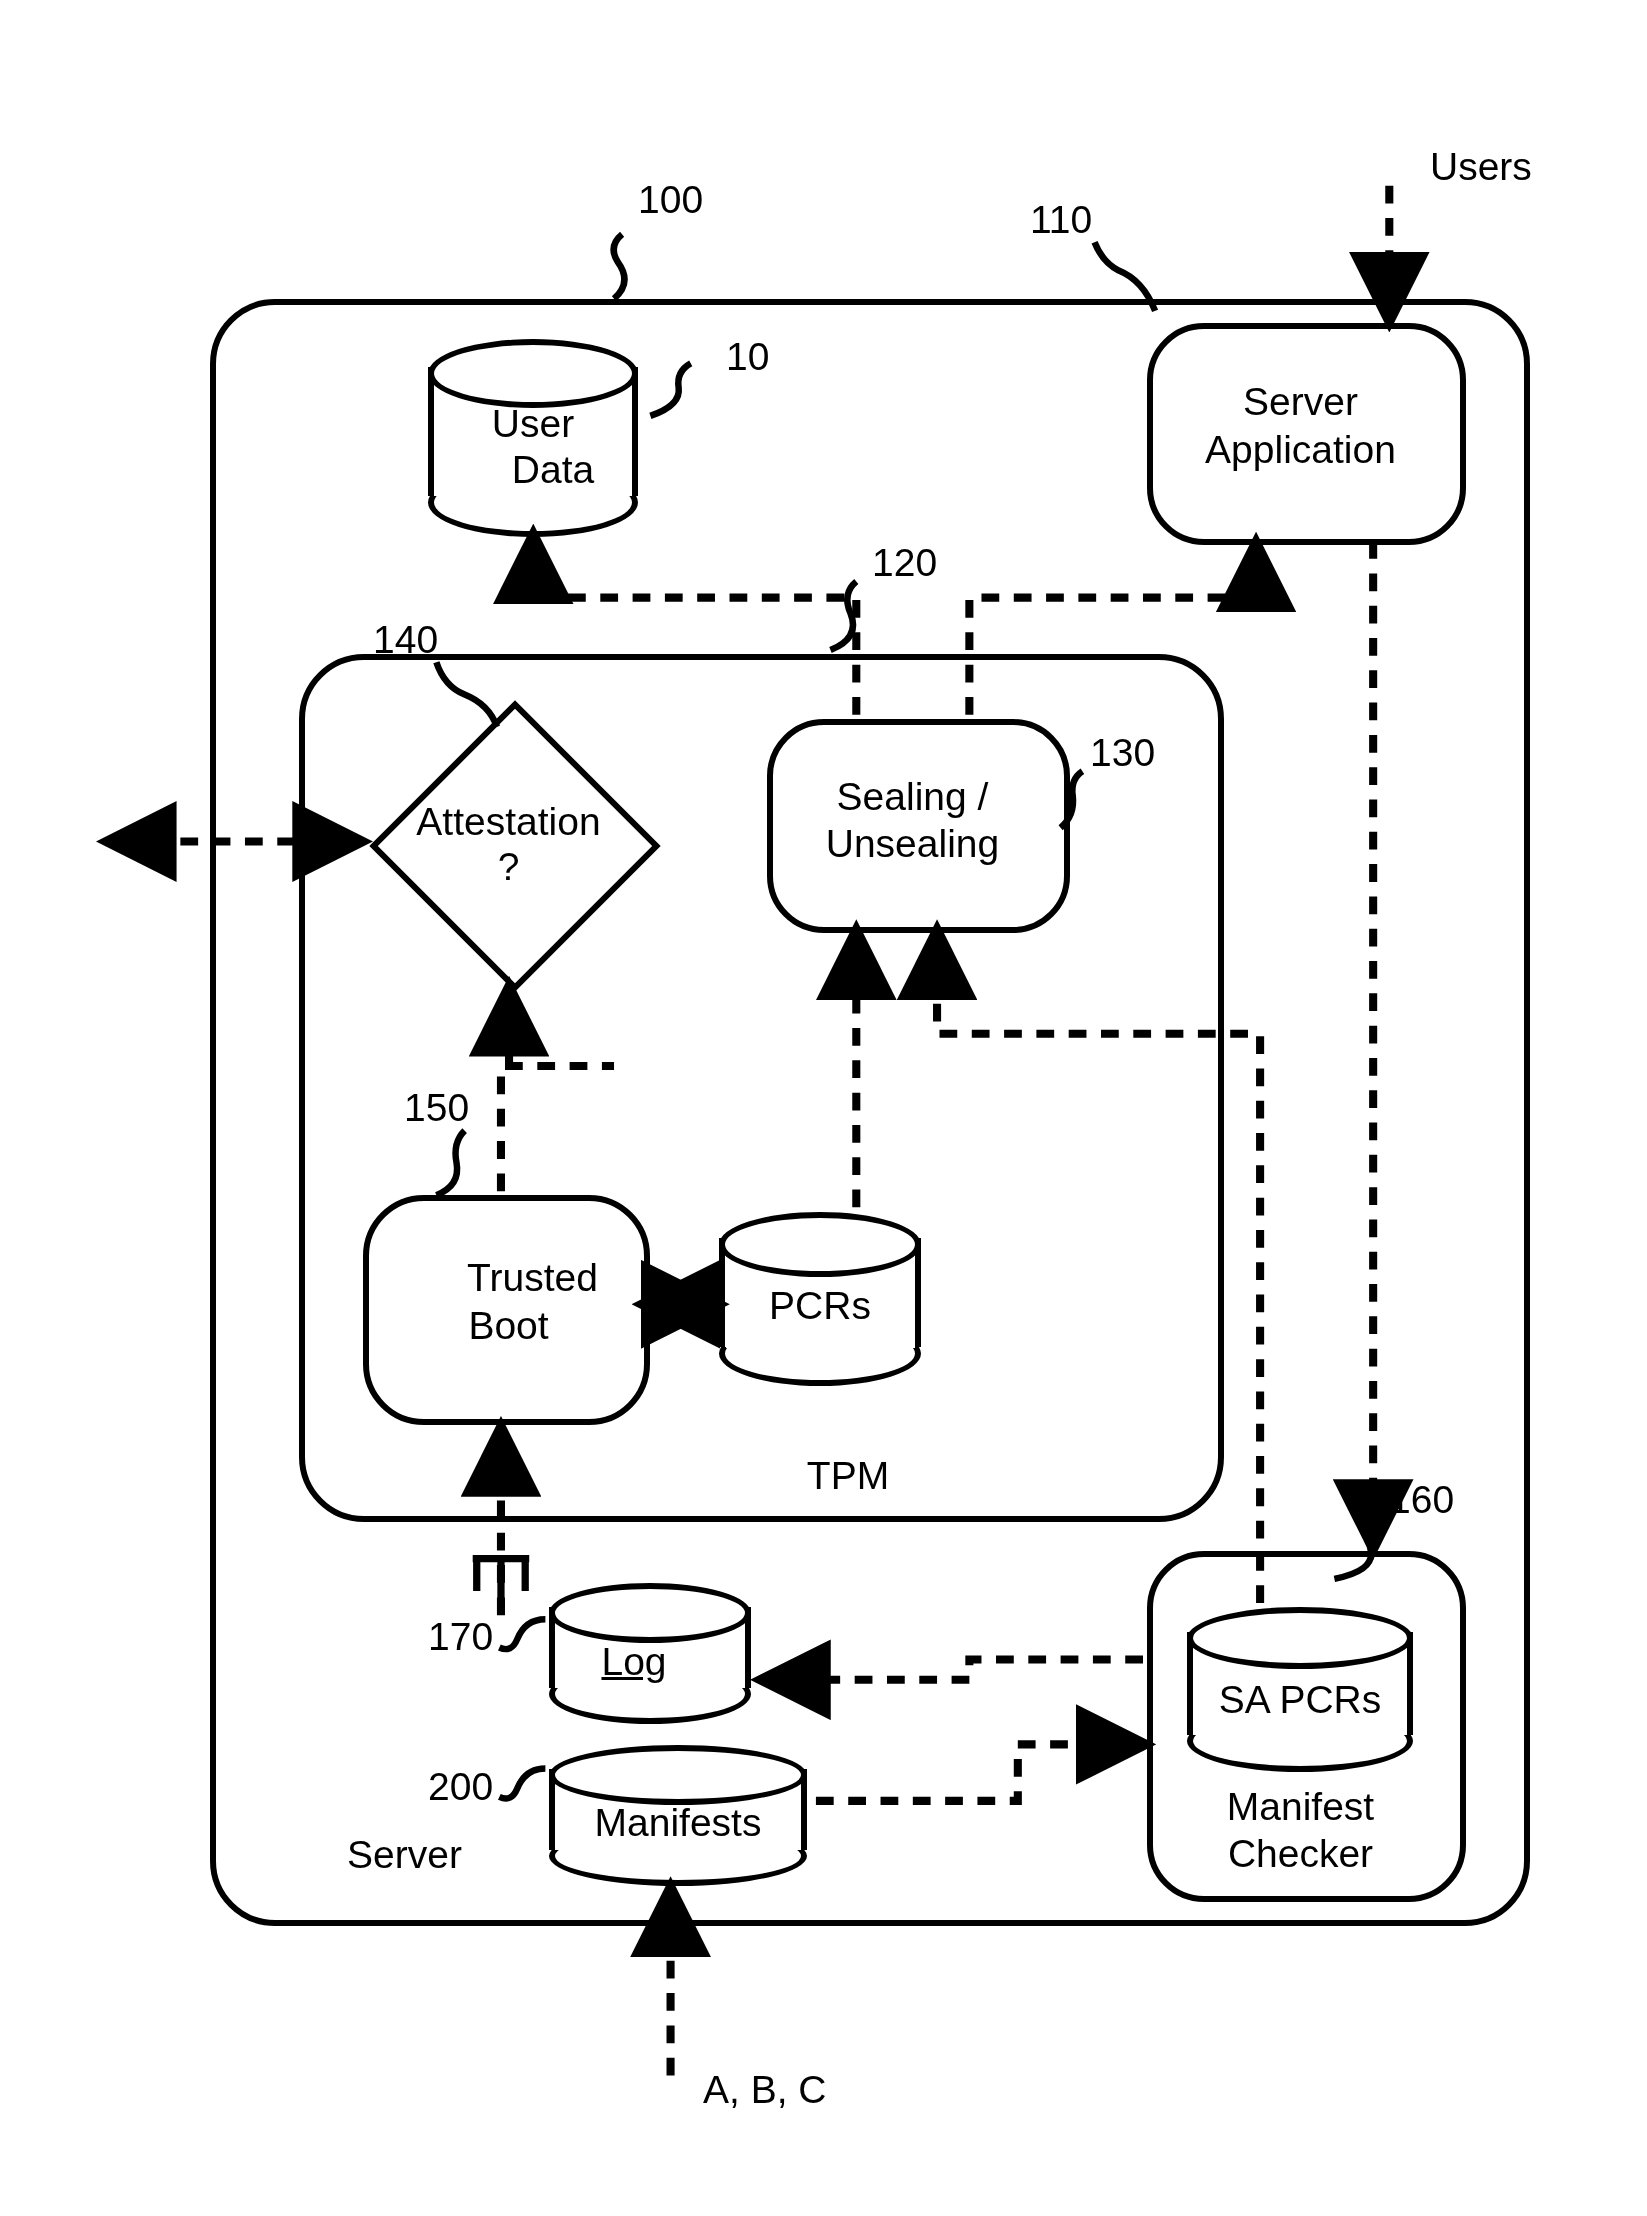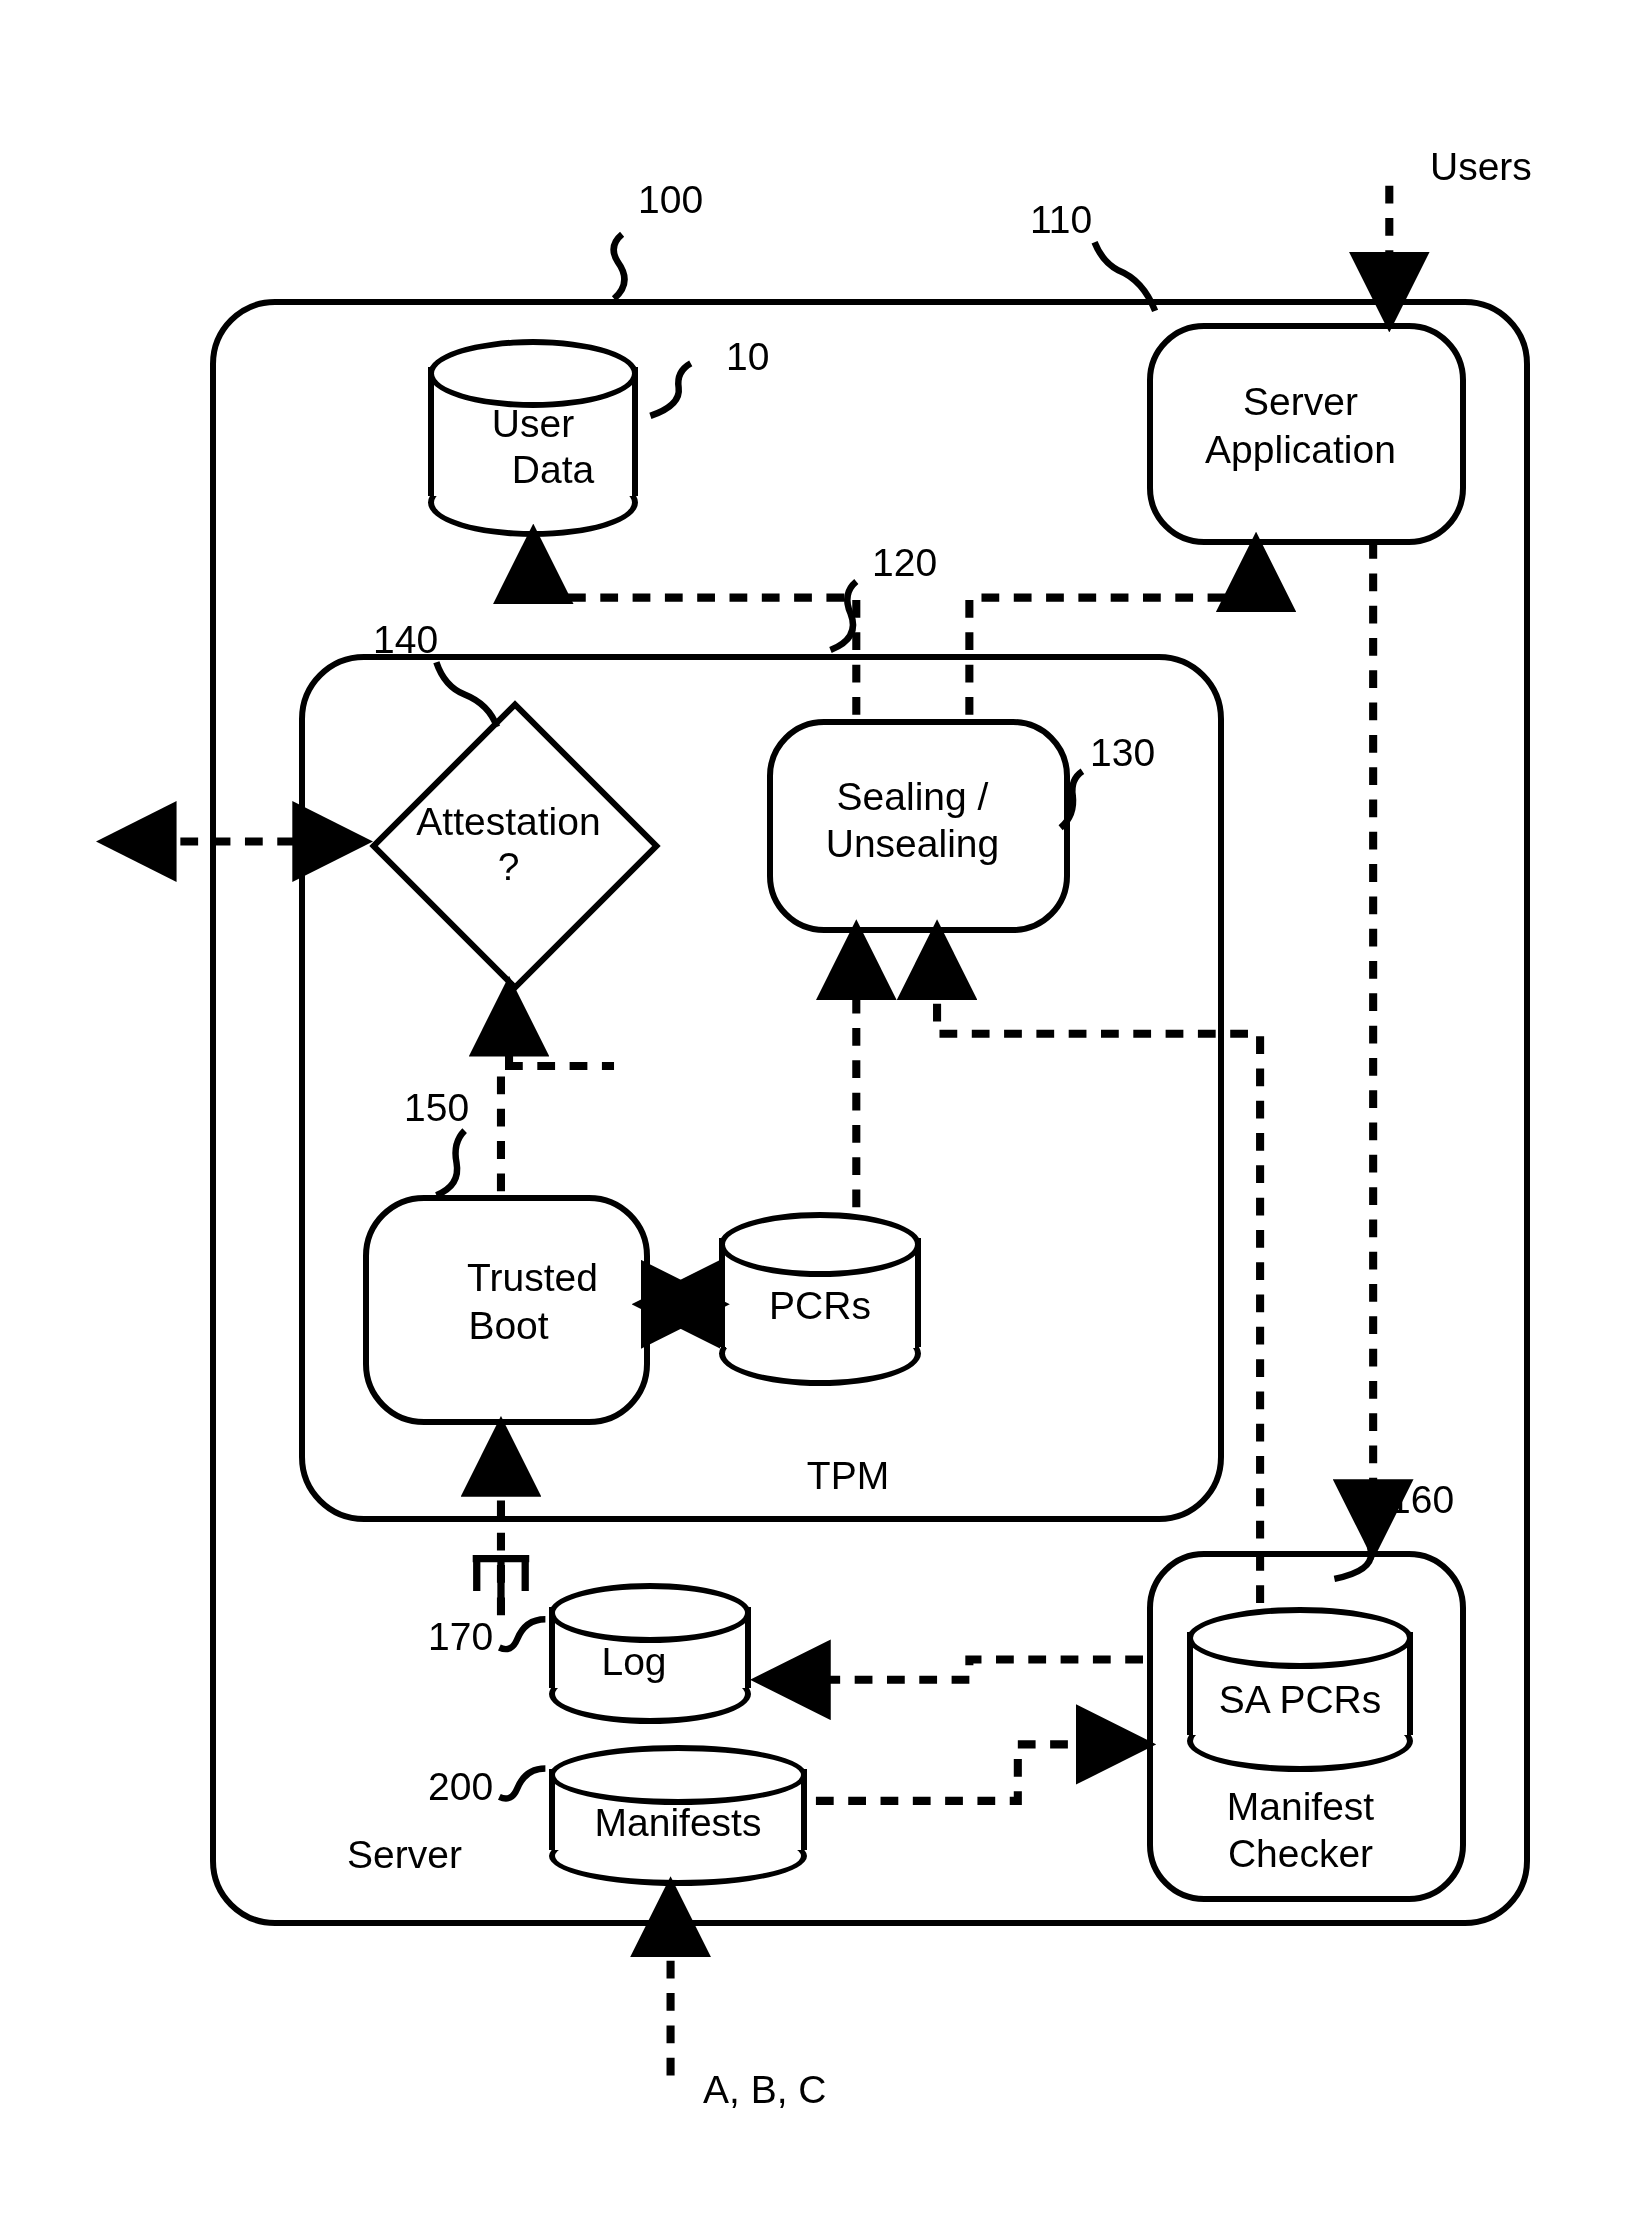--- a/index.html
+++ b/index.html
@@ -119,21 +119,21 @@
     <div class="top" style="top:0; height:53px;"></div>
   </div>
   <div class="label center" style="left:719px; top:1284px; width:202px;">PCRs</div>
 
   <div class="cyl" style="left:549px; top:1583px; width:202px; height:129px;">
     <div class="bot" style="top:81px; height:48px;"></div>
     <div class="body" style="top:24px; height:81px;"></div>
     <div class="botmask" style="top:77px; height:28px;"></div>
     <div class="top" style="top:0; height:48px;"></div>
   </div>
-  <div class="label center" style="left:549px; top:1640px; width:170px;">Log</div>
+  <div class="label center" style="left:549px; top:1640px; width:170px;text-decoration:underline;">Log</div>
 
   <div class="cyl" style="left:549px; top:1745px; width:258px; height:129px;">
     <div class="bot" style="top:81px; height:48px;"></div>
     <div class="body" style="top:24px; height:81px;"></div>
     <div class="botmask" style="top:77px; height:28px;"></div>
     <div class="top" style="top:0; height:48px;"></div>
   </div>
   <div class="label center" style="left:549px; top:1801px; width:258px;">Manifests</div>
 
   <div class="rrect-thin" style="left:1147px; top:1551px; width:307px; height:339px; border-radius:57px;"></div>

